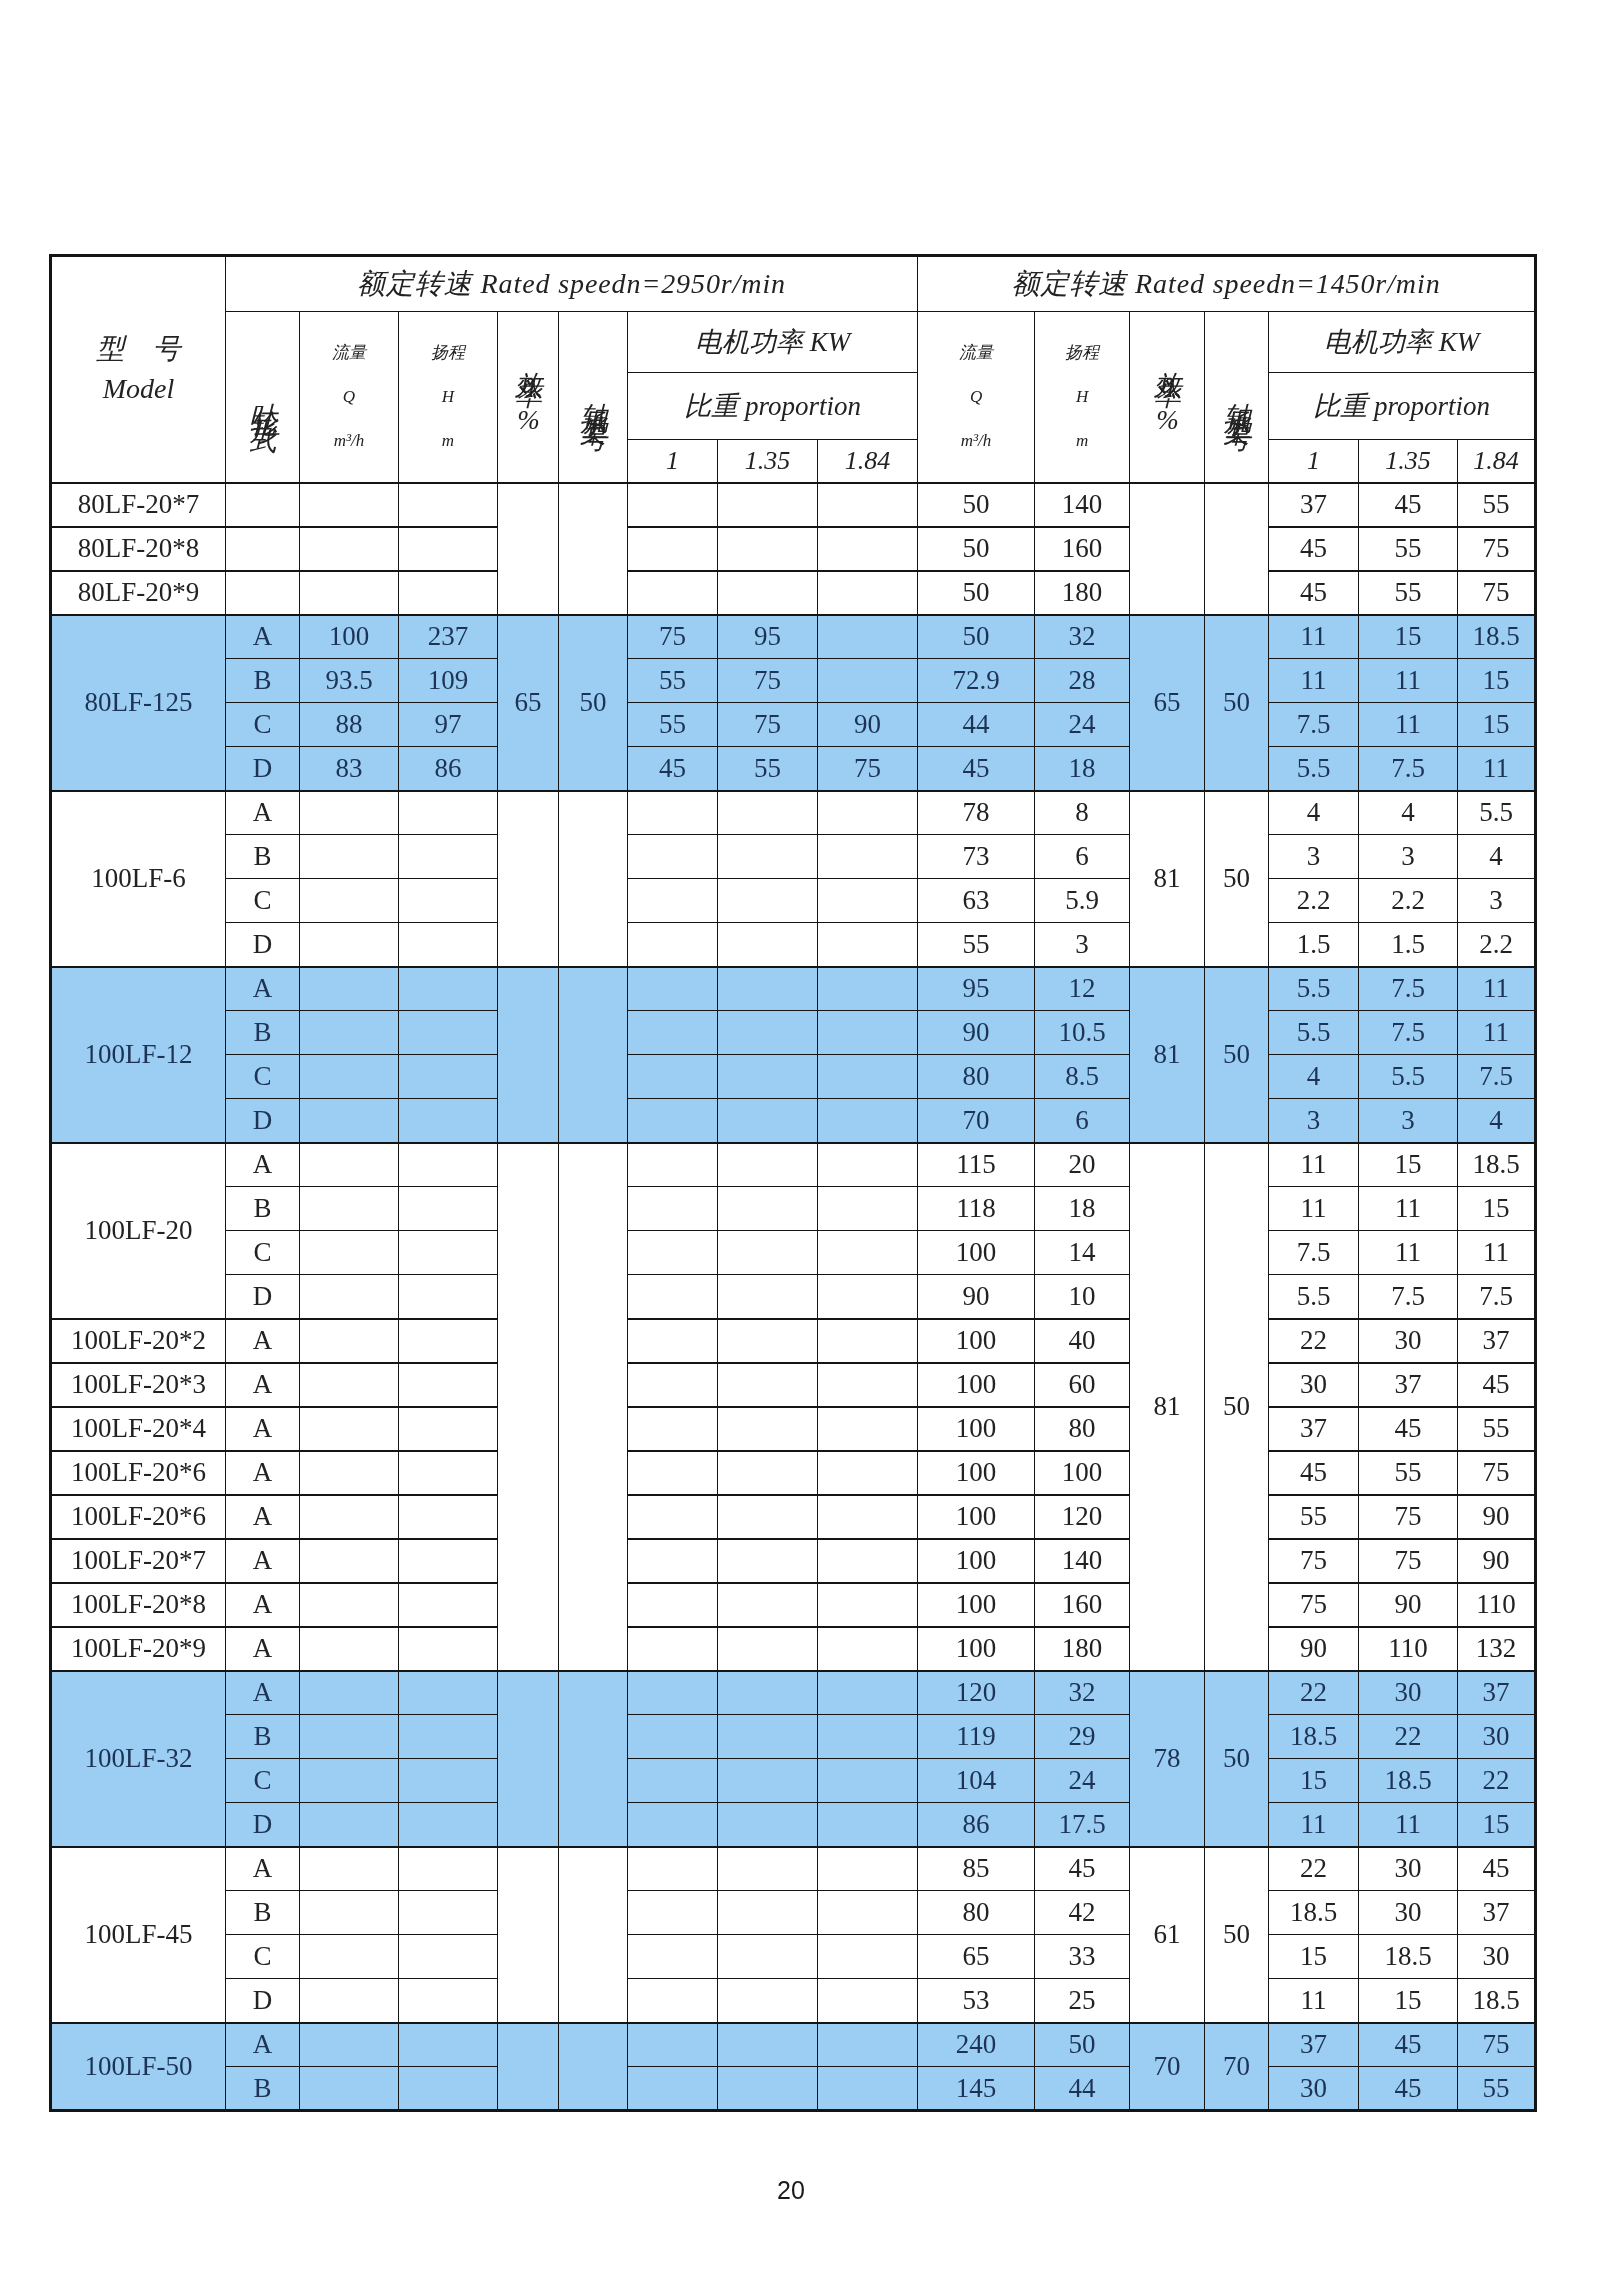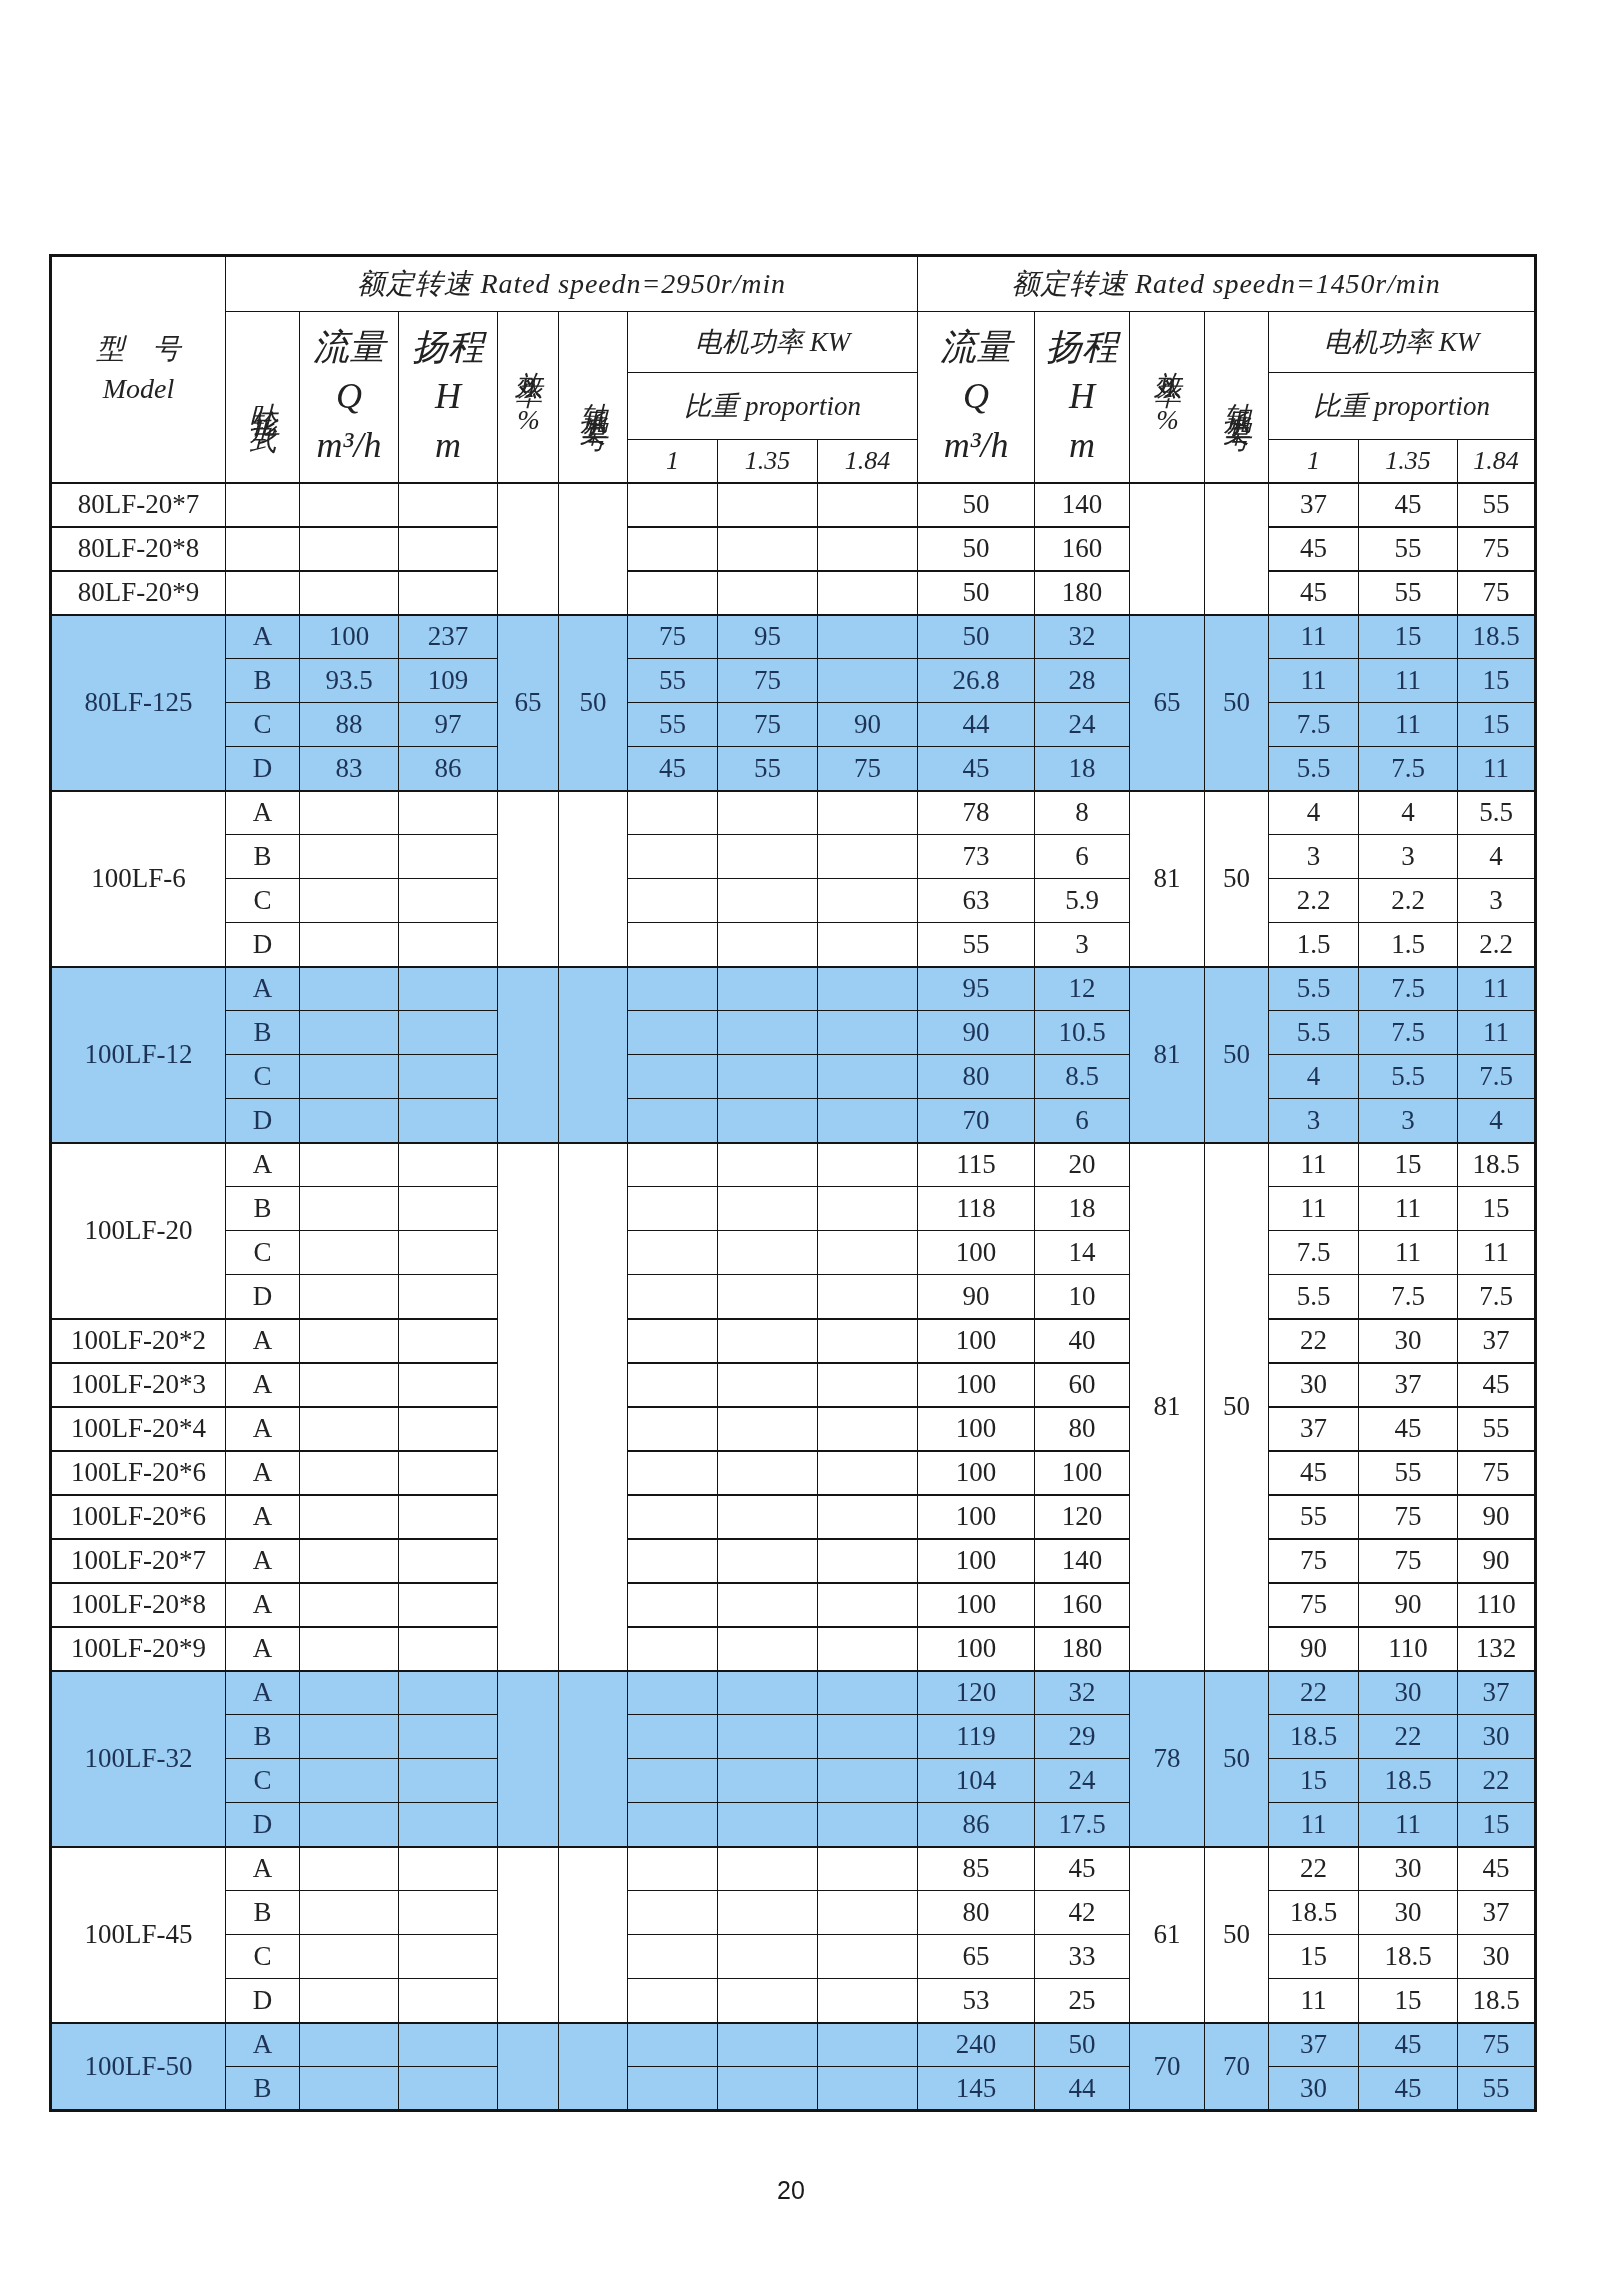--- a/index.html
+++ b/index.html
@@ -42,21 +42,21 @@
     writing-mode: vertical-lr;
     text-orientation: upright;
     letter-spacing: 8px;
     margin: 0 auto;
     font-size: 27px;
     line-height: 1;
   }
   .stack3 {
     display: flex; flex-direction: column;
     justify-content: space-evenly;
-    height: 159px; font-size: 36px; line-height: 1.05;
+    height: 159px; font-size: 17px; line-height: 1.05;
   }
 
   
   #pump tbody tr { height: 44px; }
   #pump tbody td { font-size: 27px; }
   #pump tbody td.model { font-size: 27px; }
   #pump tbody tr.hl td { background: #9ccdf3; color: #1c3356; }
   #pump tbody tr.gstart td { border-top-width: 2.7px; }
 
   #page-number {
@@ -227,21 +227,21 @@
           <td>15</td>
           <td>18.5</td>
         </tr>
         <tr class="hl">
           <td>B</td>
           <td>93.5</td>
           <td>109</td>
           <td>55</td>
           <td>75</td>
           <td></td>
-          <td>26.8</td>
+          <td>72.9</td>
           <td>28</td>
           <td>11</td>
           <td>11</td>
           <td>15</td>
         </tr>
         <tr class="hl">
           <td>C</td>
           <td>88</td>
           <td>97</td>
           <td>55</td>

